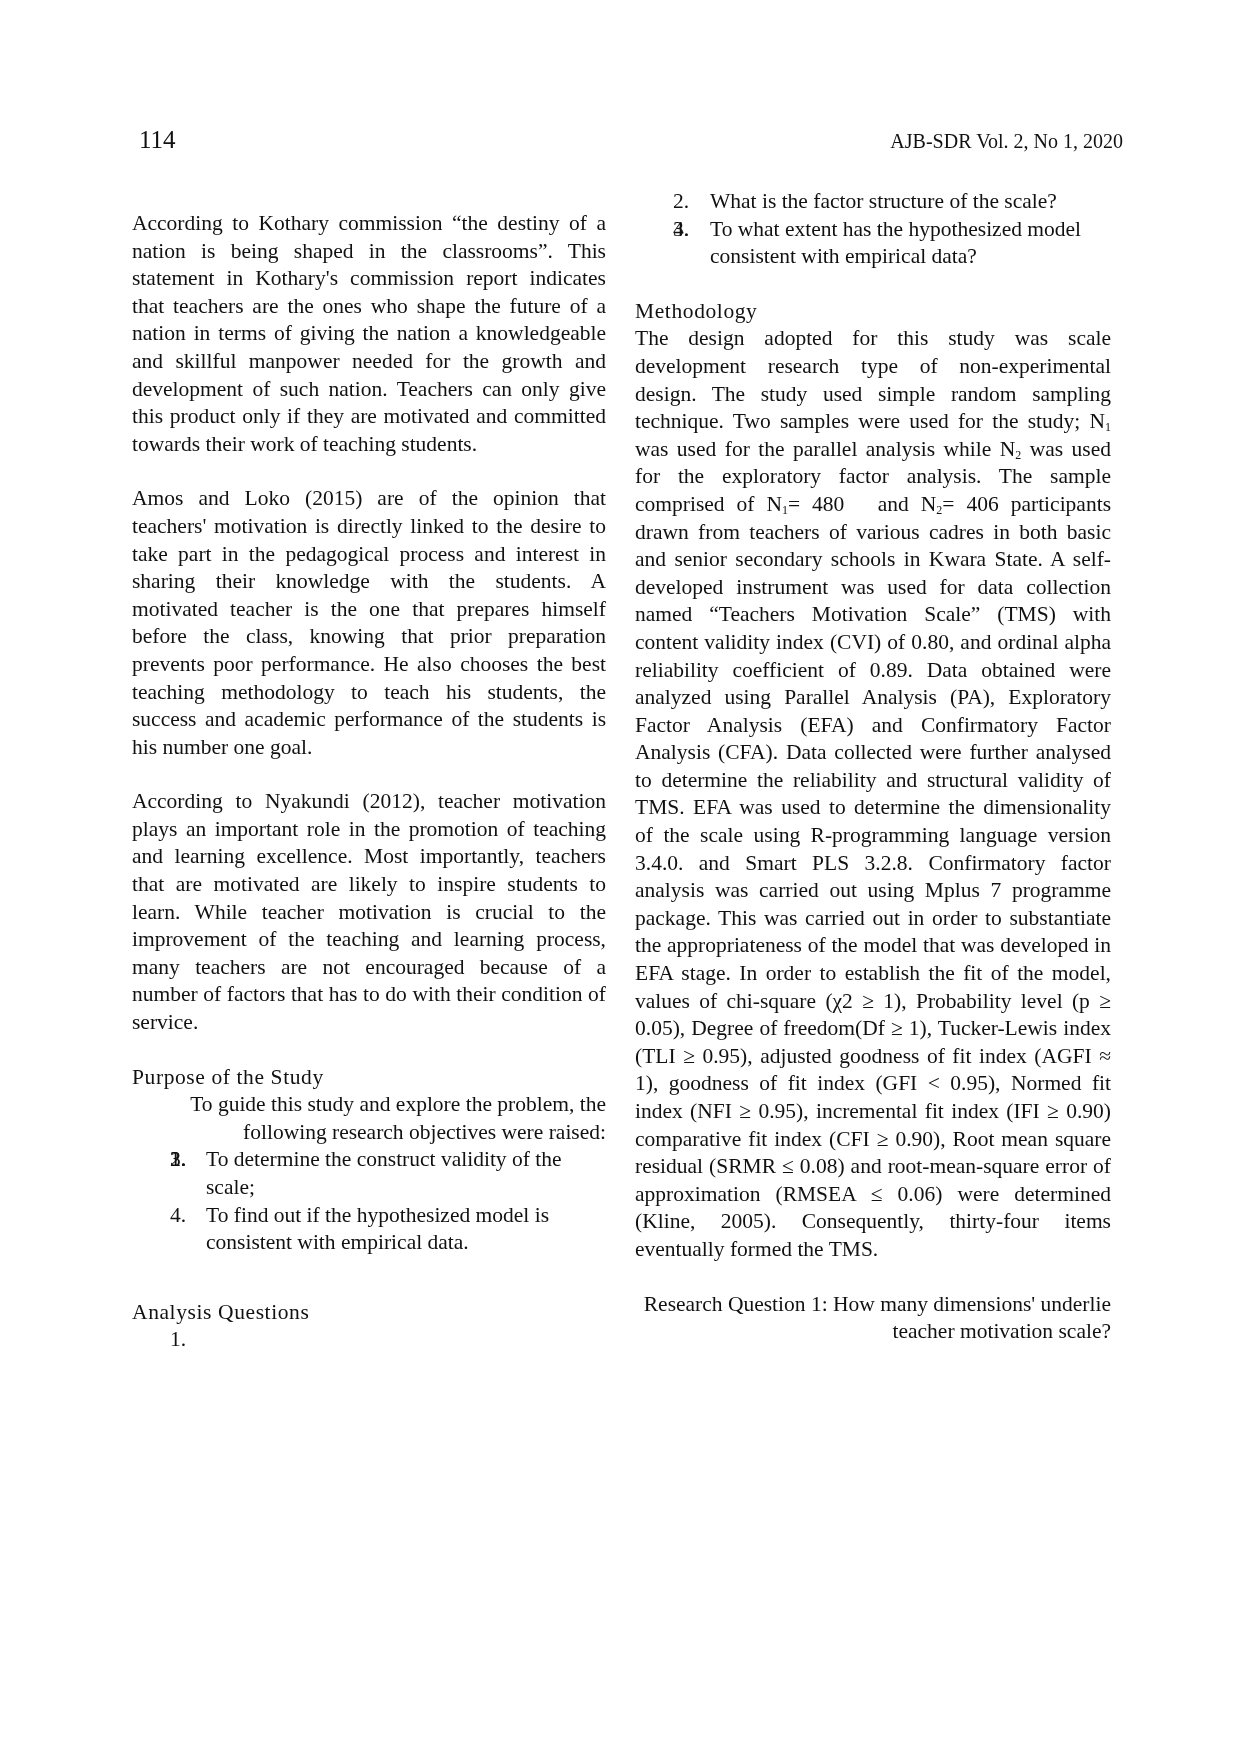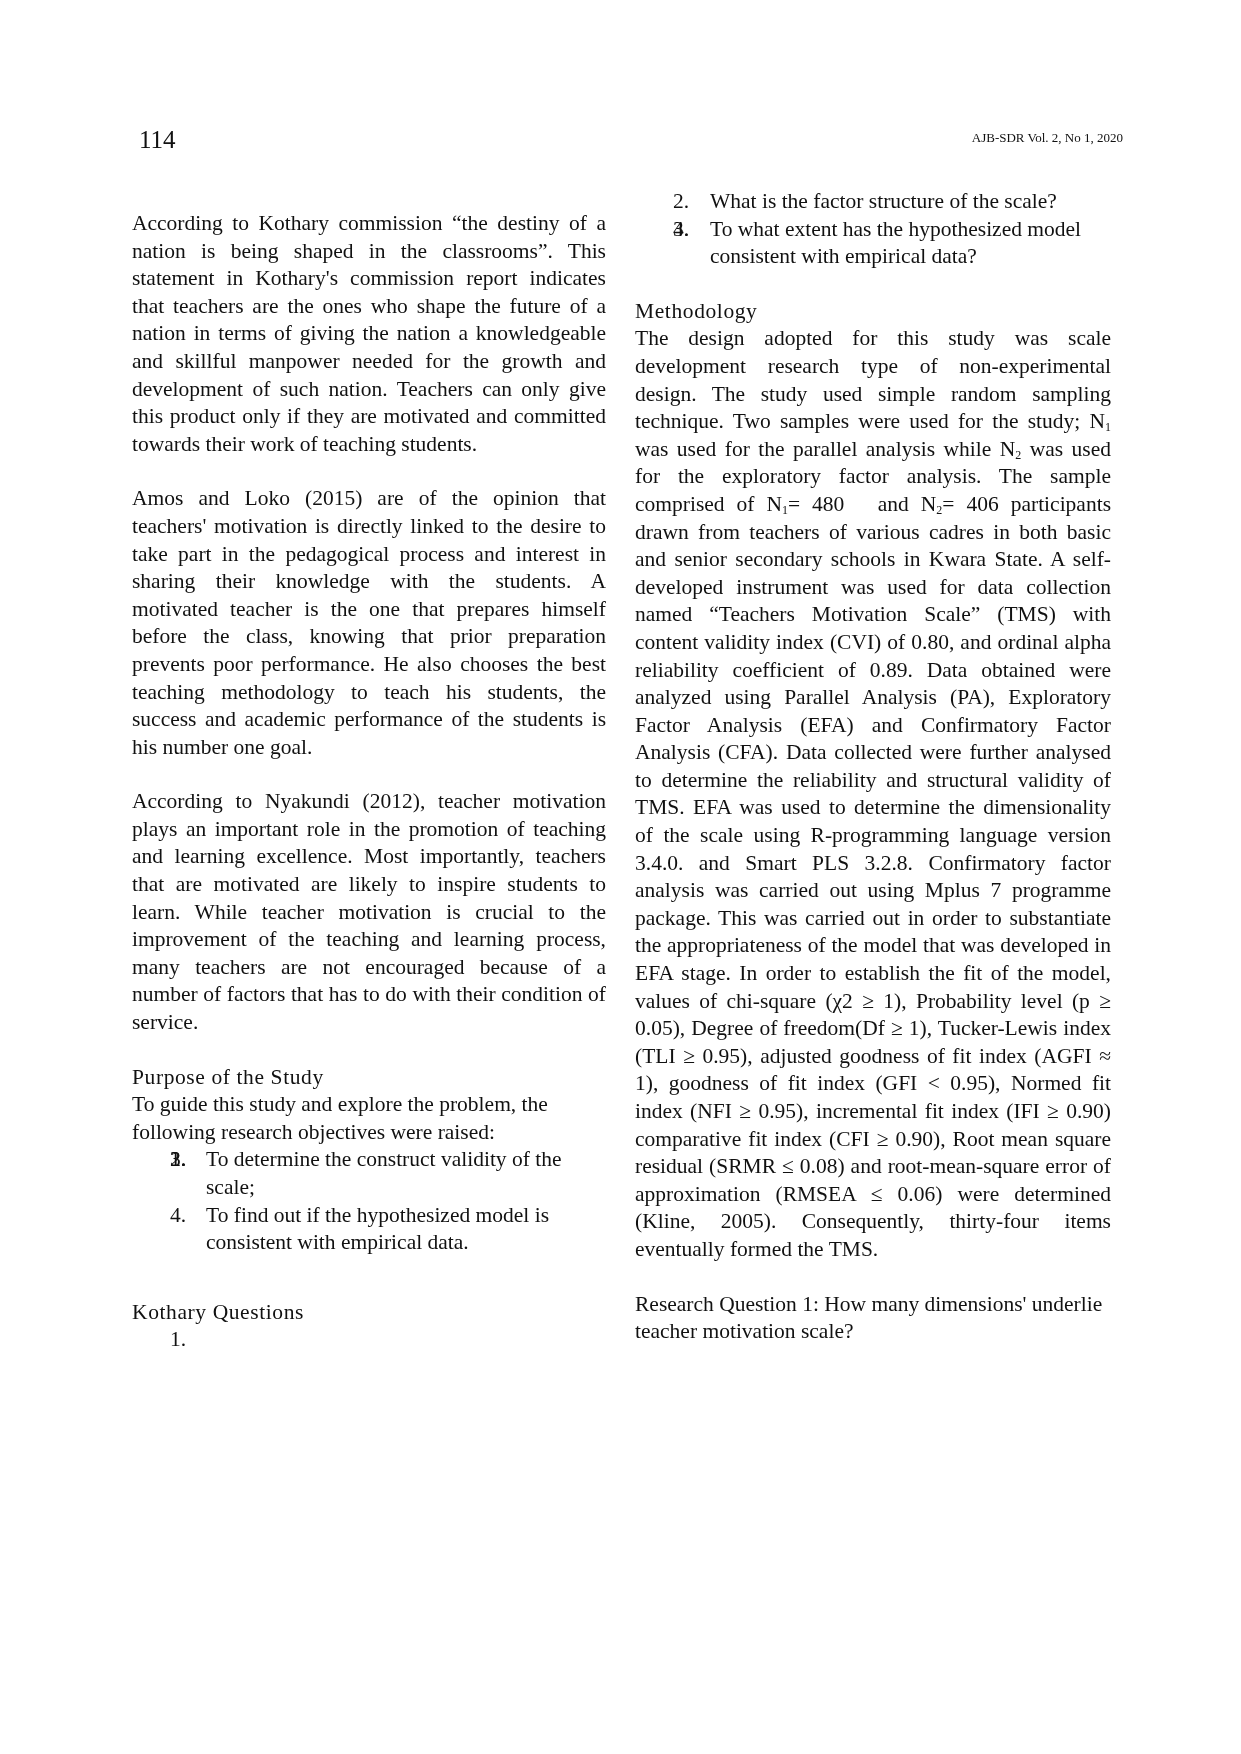--- a/index.html
+++ b/index.html
@@ -2,34 +2,34 @@
 <html><head>
 <meta charset="utf-8">
 <style>
   html, body { margin: 0; padding: 0; background: #ffffff; }
   body {
     width: 1241px; height: 1754px; position: relative; overflow: hidden;
     font-family: "Liberation Serif", "DejaVu Serif", serif;
     color: #111111;
   }
   .page-number { position: absolute; left: 139px; top: 126px; font-size: 25px; }
-  .running-head { position: absolute; right: 118px; top: 130px; font-size: 13px; }
+  .running-head { position: absolute; right: 118px; top: 130px; font-size: 20px; }
   .col { position: absolute; font-size: 21.5px; line-height: 27.6px; }
   .col-left { left: 132px; top: 210px; width: 474px; }
   .col-right { left: 635px; top: 188px; width: 476px; }
   p { margin: 0; text-align: justify; }
   .gap { height: 27px; }
   .heading { letter-spacing: 0.6px; }
   ol { margin: 0; padding: 0; list-style: none; }
   ol li { position: relative; padding-left: 74px; text-align: left; }
   ol li .num { position: absolute; left: 38px; }
   .col-right ol li { padding-left: 75px; }
   .col-right ol li .num { left: 38px; }
   sub { font-size: 12px; vertical-align: -3px; line-height: 0; }
-  .plain { text-align: left; }
+  .plain { text-align: right; }
 </style>
 </head>
 <body>
 
 <div class="page-number">114</div>
 <div class="running-head">AJB-SDR Vol. 2, No 1, 2020</div>
 
 <div class="col col-left">
   <p>According to Kothary commission “the destiny of a nation is being shaped in the classrooms”. This statement in Kothary's commission report indicates that teachers are the ones who shape the future of a nation in terms of giving the nation a knowledgeable and skillful manpower needed for the growth and development of such nation. Teachers can only give this product only if they are motivated and committed towards their work of teaching students.</p>
   <div class="gap"></div>
@@ -39,21 +39,21 @@
   <div class="gap"></div>
   <div class="heading">Purpose of the Study</div>
   <p class="plain">To guide this study and explore the problem, the following research objectives were raised:</p>
   <ol>
     <li><span class="num">1.</span></li>
     <li><span class="num">2.</span></li>
     <li><span class="num">3.</span><span>To determine the construct validity of the scale;</span></li>
     <li><span class="num">4.</span><span>To find out if the hypothesized model is consistent with empirical data.</span></li>
   </ol>
   <div class="gap" style="height:42px"></div>
-  <div class="heading">Kothary Questions</div>
+  <div class="heading">Analysis Questions</div>
   <ol>
     <li><span class="num">1.</span></li>
   </ol>
 </div>
 
 <div class="col col-right">
   <ol>
     <li><span class="num">2.</span><span>What is the factor structure of the scale?</span></li>
     <li><span class="num">3.</span></li>
     <li><span class="num">4.</span><span>To what extent has the hypothesized model consistent with empirical data?</span></li>

